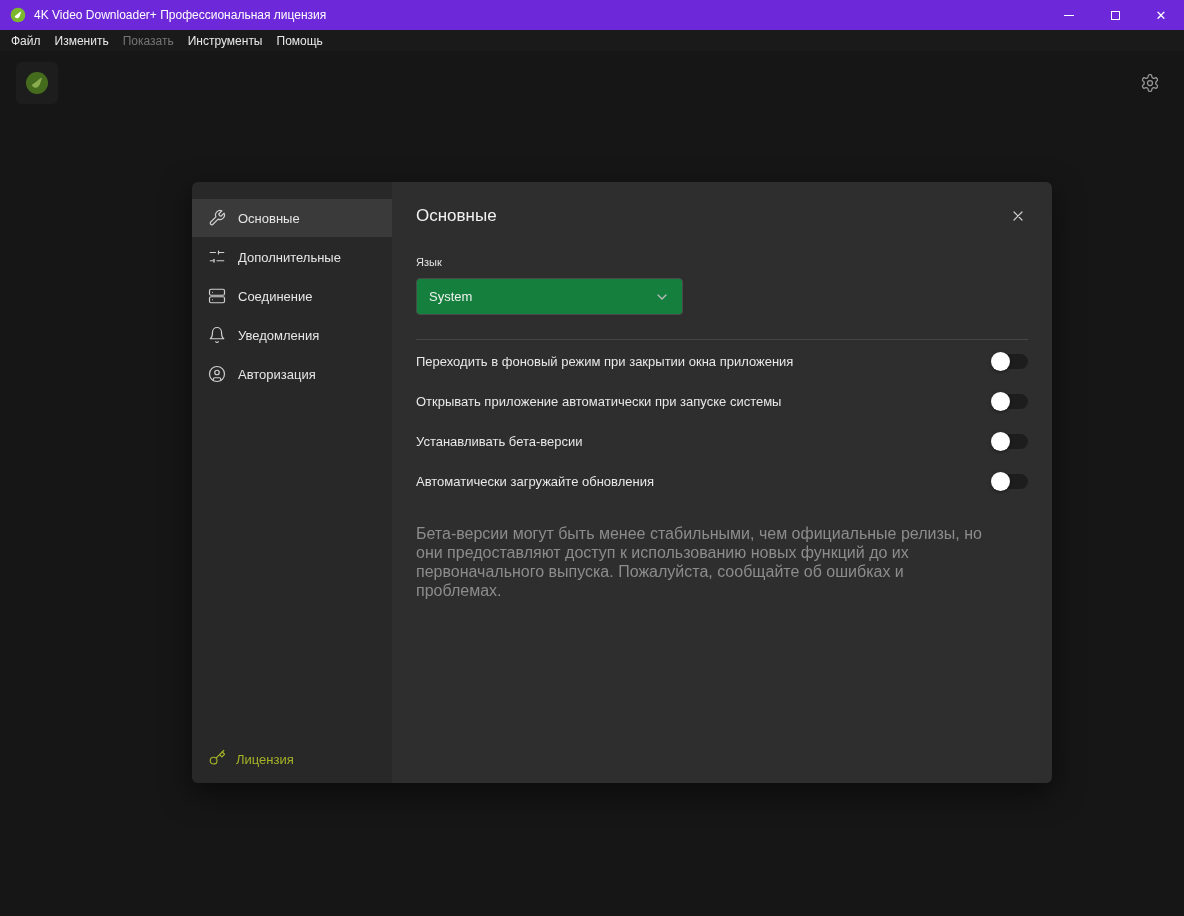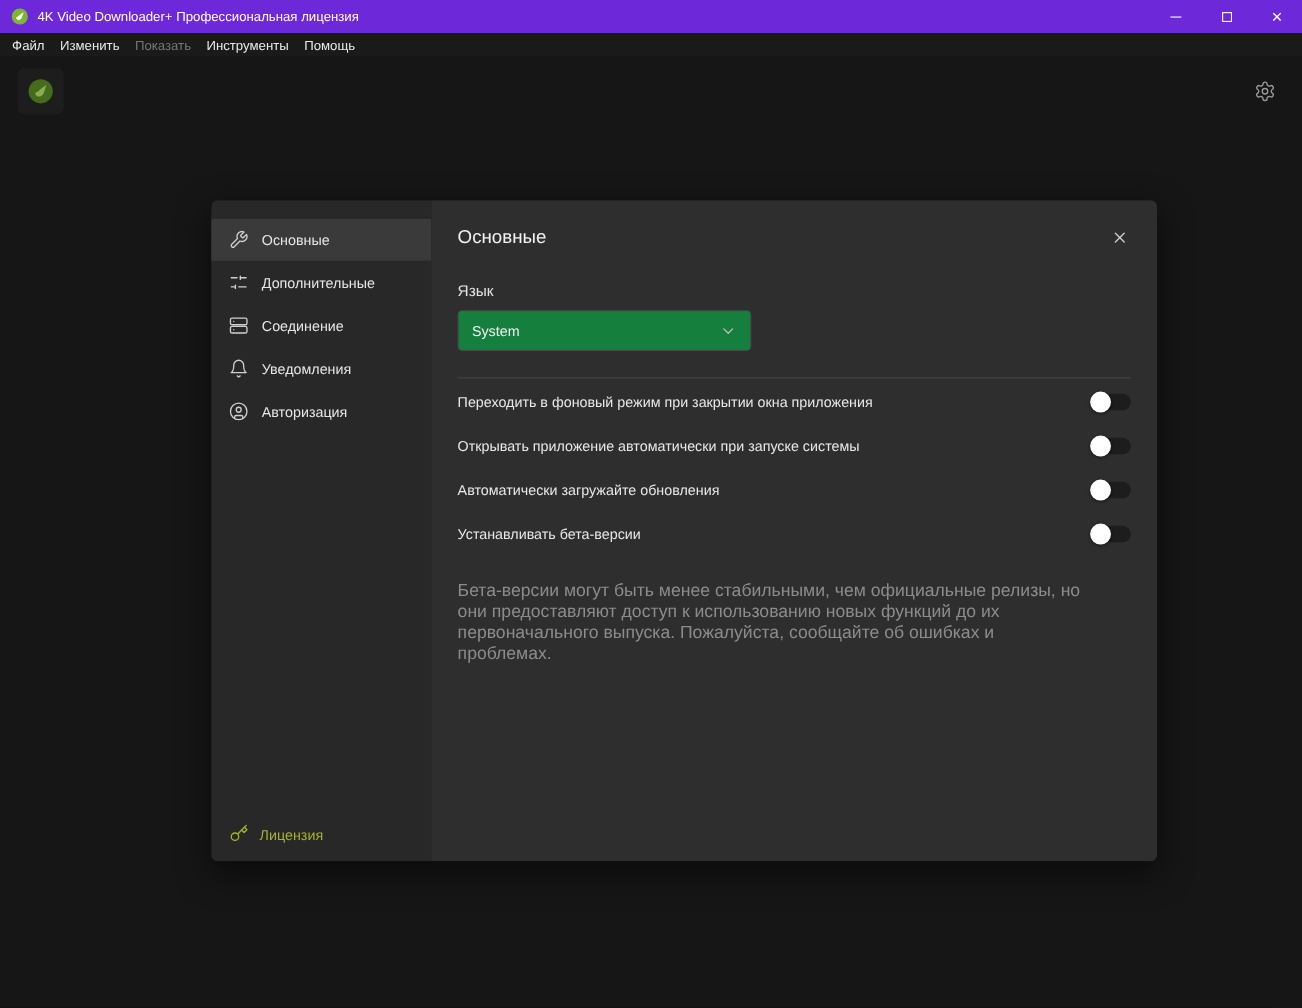--- a/index.html
+++ b/index.html
@@ -38,21 +38,21 @@
   .side-item.selected { background:#3a3a3a; }
   .license-item { position:absolute; left:16px; bottom:16px; display:flex; align-items:flex-end; gap:10px;
     color:#A6B327; font-size:13px; }
   .license-item svg { color:#A6B327; }
 
   .content { flex:1 1 auto; background:#2e2e2e; padding:0 24px; position:relative; }
   .content-header { margin-top:24px; display:flex; align-items:center; justify-content:space-between; }
   .content-title { color:#f2f2f2; font-size:17px; font-weight:400; }
   .close-x { width:20px; height:20px; color:#cfcfcf; display:flex; align-items:center; justify-content:center; }
 
-  .field-label { margin-top:30px; color:#e2e2e2; font-size:14px; }
+  .field-label { margin-top:30px; color:#e2e2e2; font-size:11px; }
   .dropdown { margin-top:10px; width:267px; height:37px; background:#15803d; border:1px solid #4a4a4a;
     border-radius:4px; display:flex; align-items:center; justify-content:space-between; padding:0 12px; }
   .dropdown .value { color:#f0f0f0; font-size:13px; }
   .dropdown svg { color:#bdbdbd; }
 
   .divider { margin-top:24px; height:1px; background:#454545; }
 
   .rows { margin-top:14px; }
   .toggle-row { height:40px; display:flex; align-items:flex-start; justify-content:space-between; }
   .toggle-row .row-label { color:#e8e8e8; font-size:13px; }
@@ -193,27 +193,27 @@
                 <div class="knob"></div>
               </div>
           </div>
           <div class="toggle-row">
             <span class="row-label">Открывать приложение автоматически при запуске системы</span>
             <div class="toggle">
                 <div class="knob"></div>
               </div>
           </div>
           <div class="toggle-row">
+            <span class="row-label">Устанавливать бета-версии</span>
+            <div class="toggle">
+                <div class="knob"></div>
+              </div>
+          </div>
+          <div class="toggle-row">
             <span class="row-label">Автоматически загружайте обновления</span>
-            <div class="toggle">
-                <div class="knob"></div>
-              </div>
-          </div>
-          <div class="toggle-row">
-            <span class="row-label">Устанавливать бета-версии</span>
             <div class="toggle">
                 <div class="knob"></div>
               </div>
           </div>
         </div>
 
         <p class="beta-note">Бета-версии могут быть менее стабильными, чем официальные релизы, но они предоставляют доступ к использованию новых функций до их первоначального выпуска. Пожалуйста, сообщайте об ошибках и проблемах.</p>
       </div>
 
     </div>

